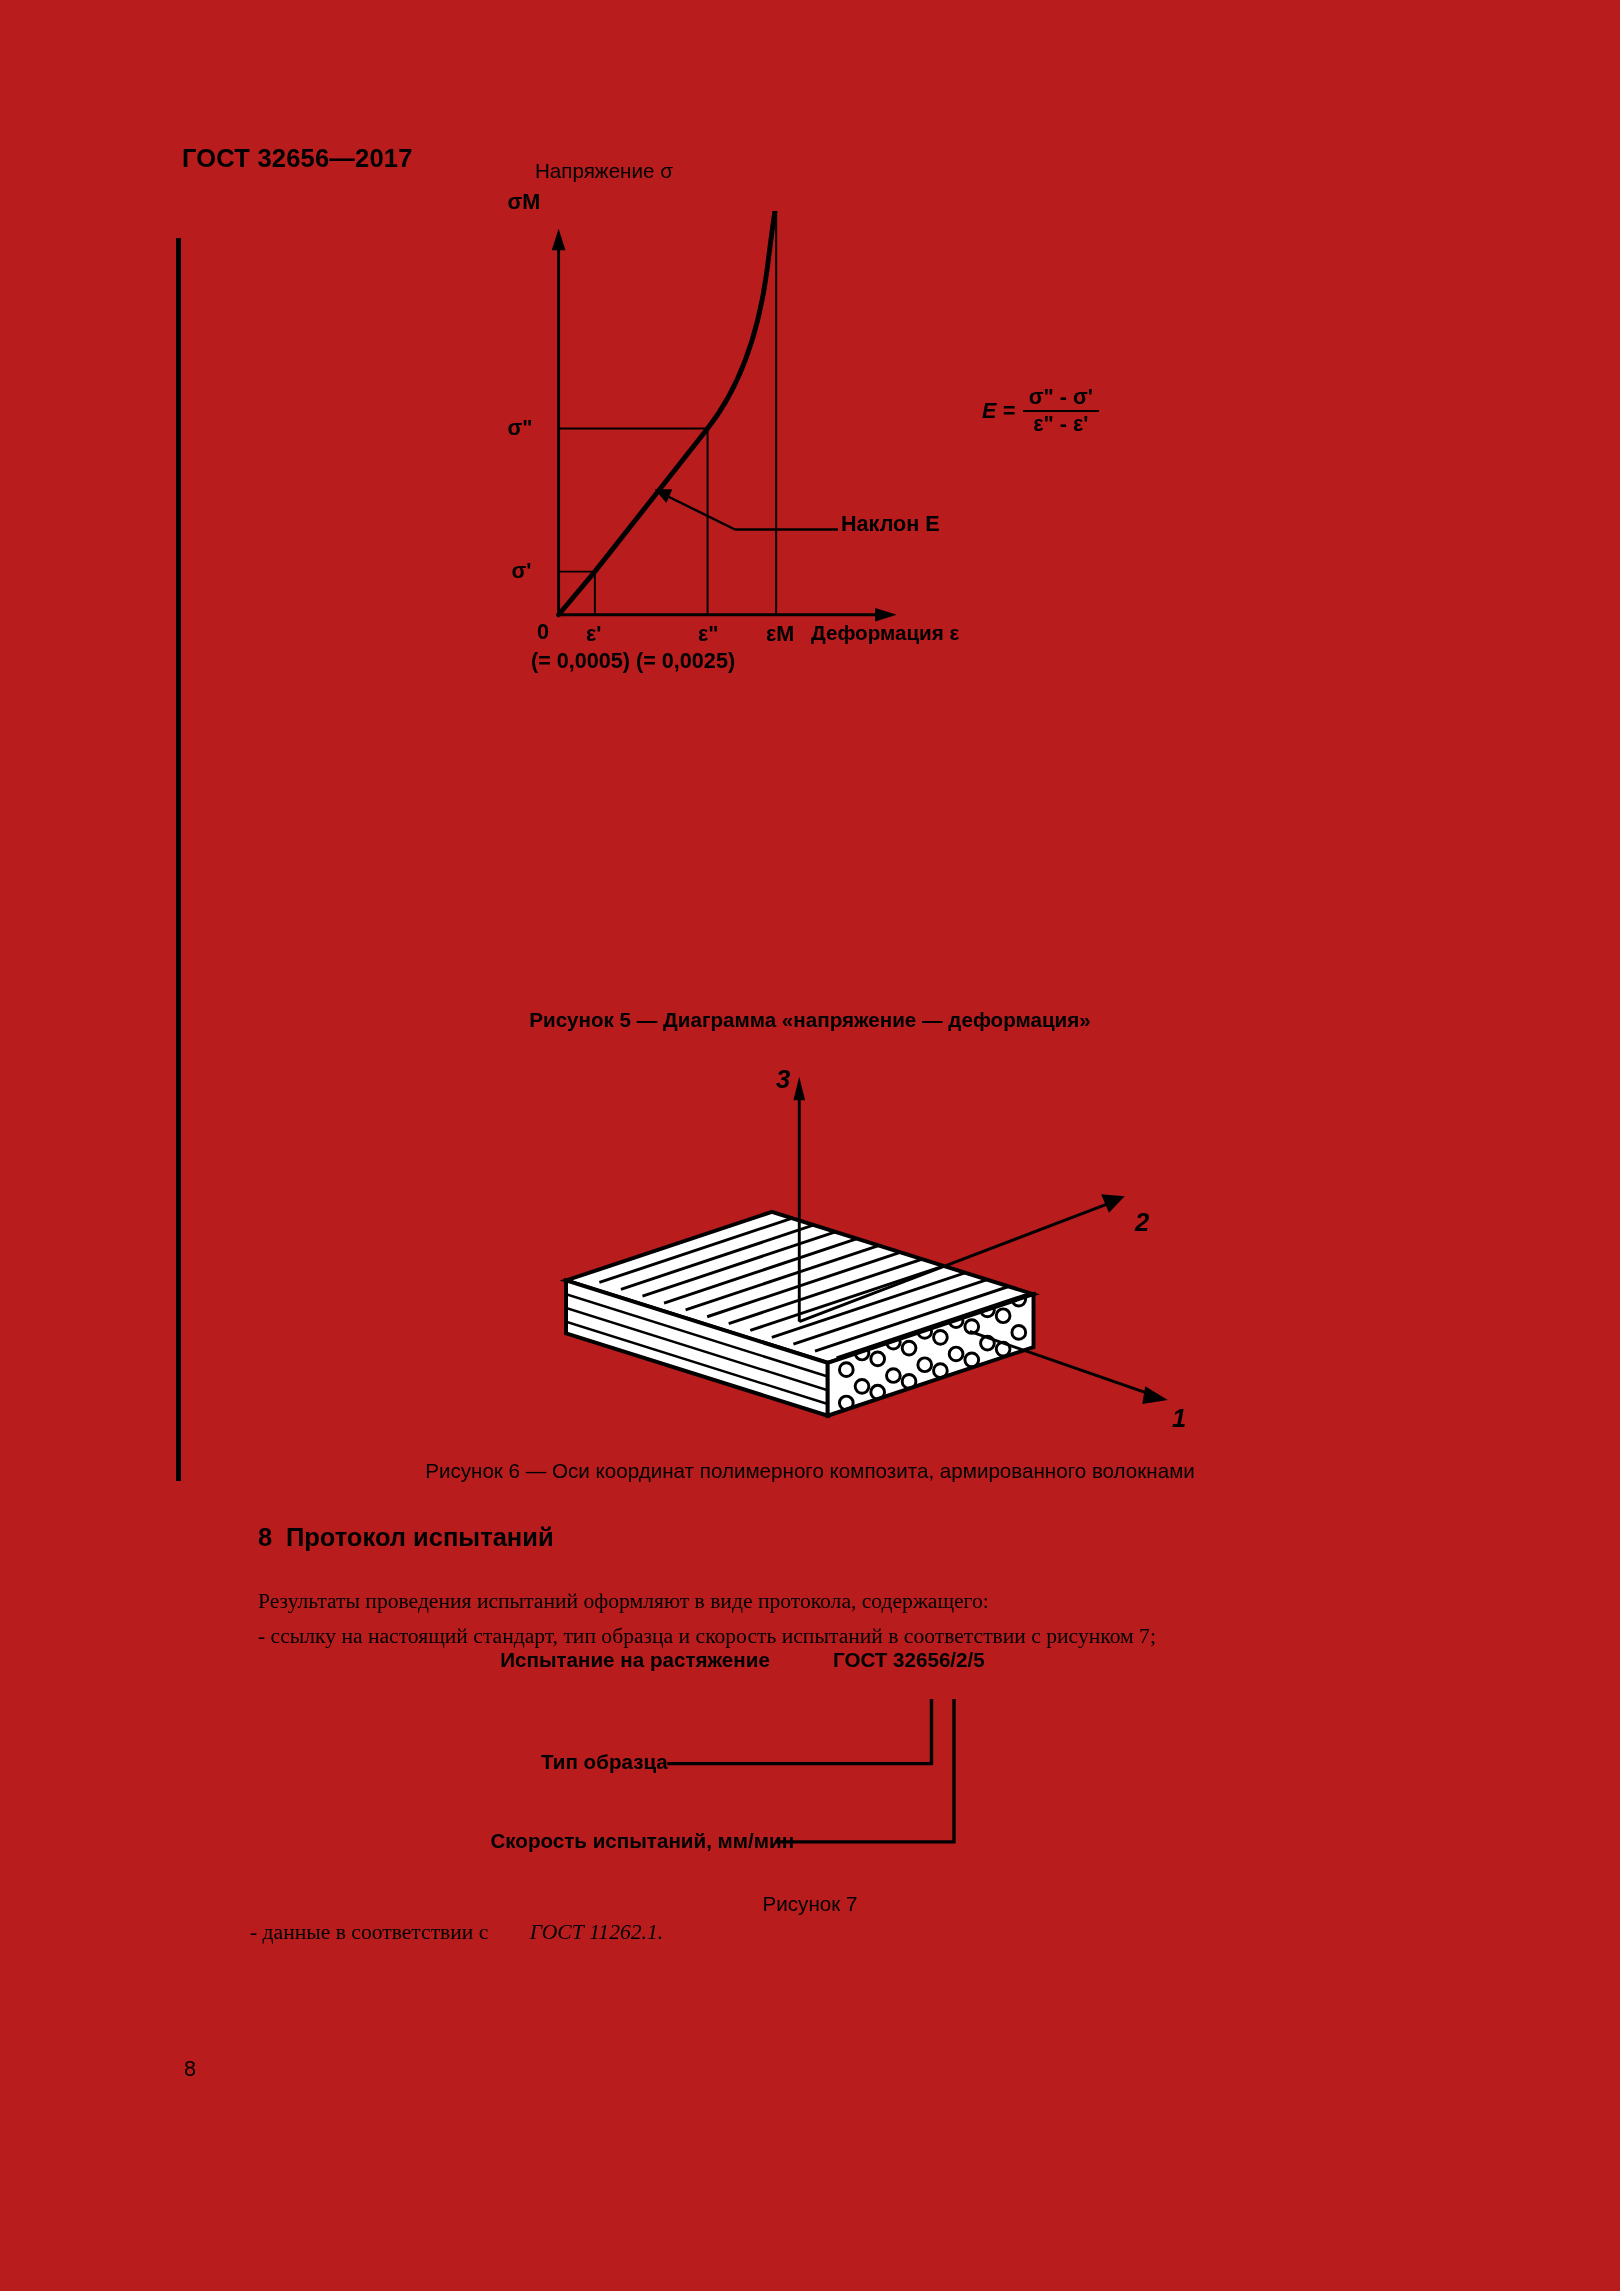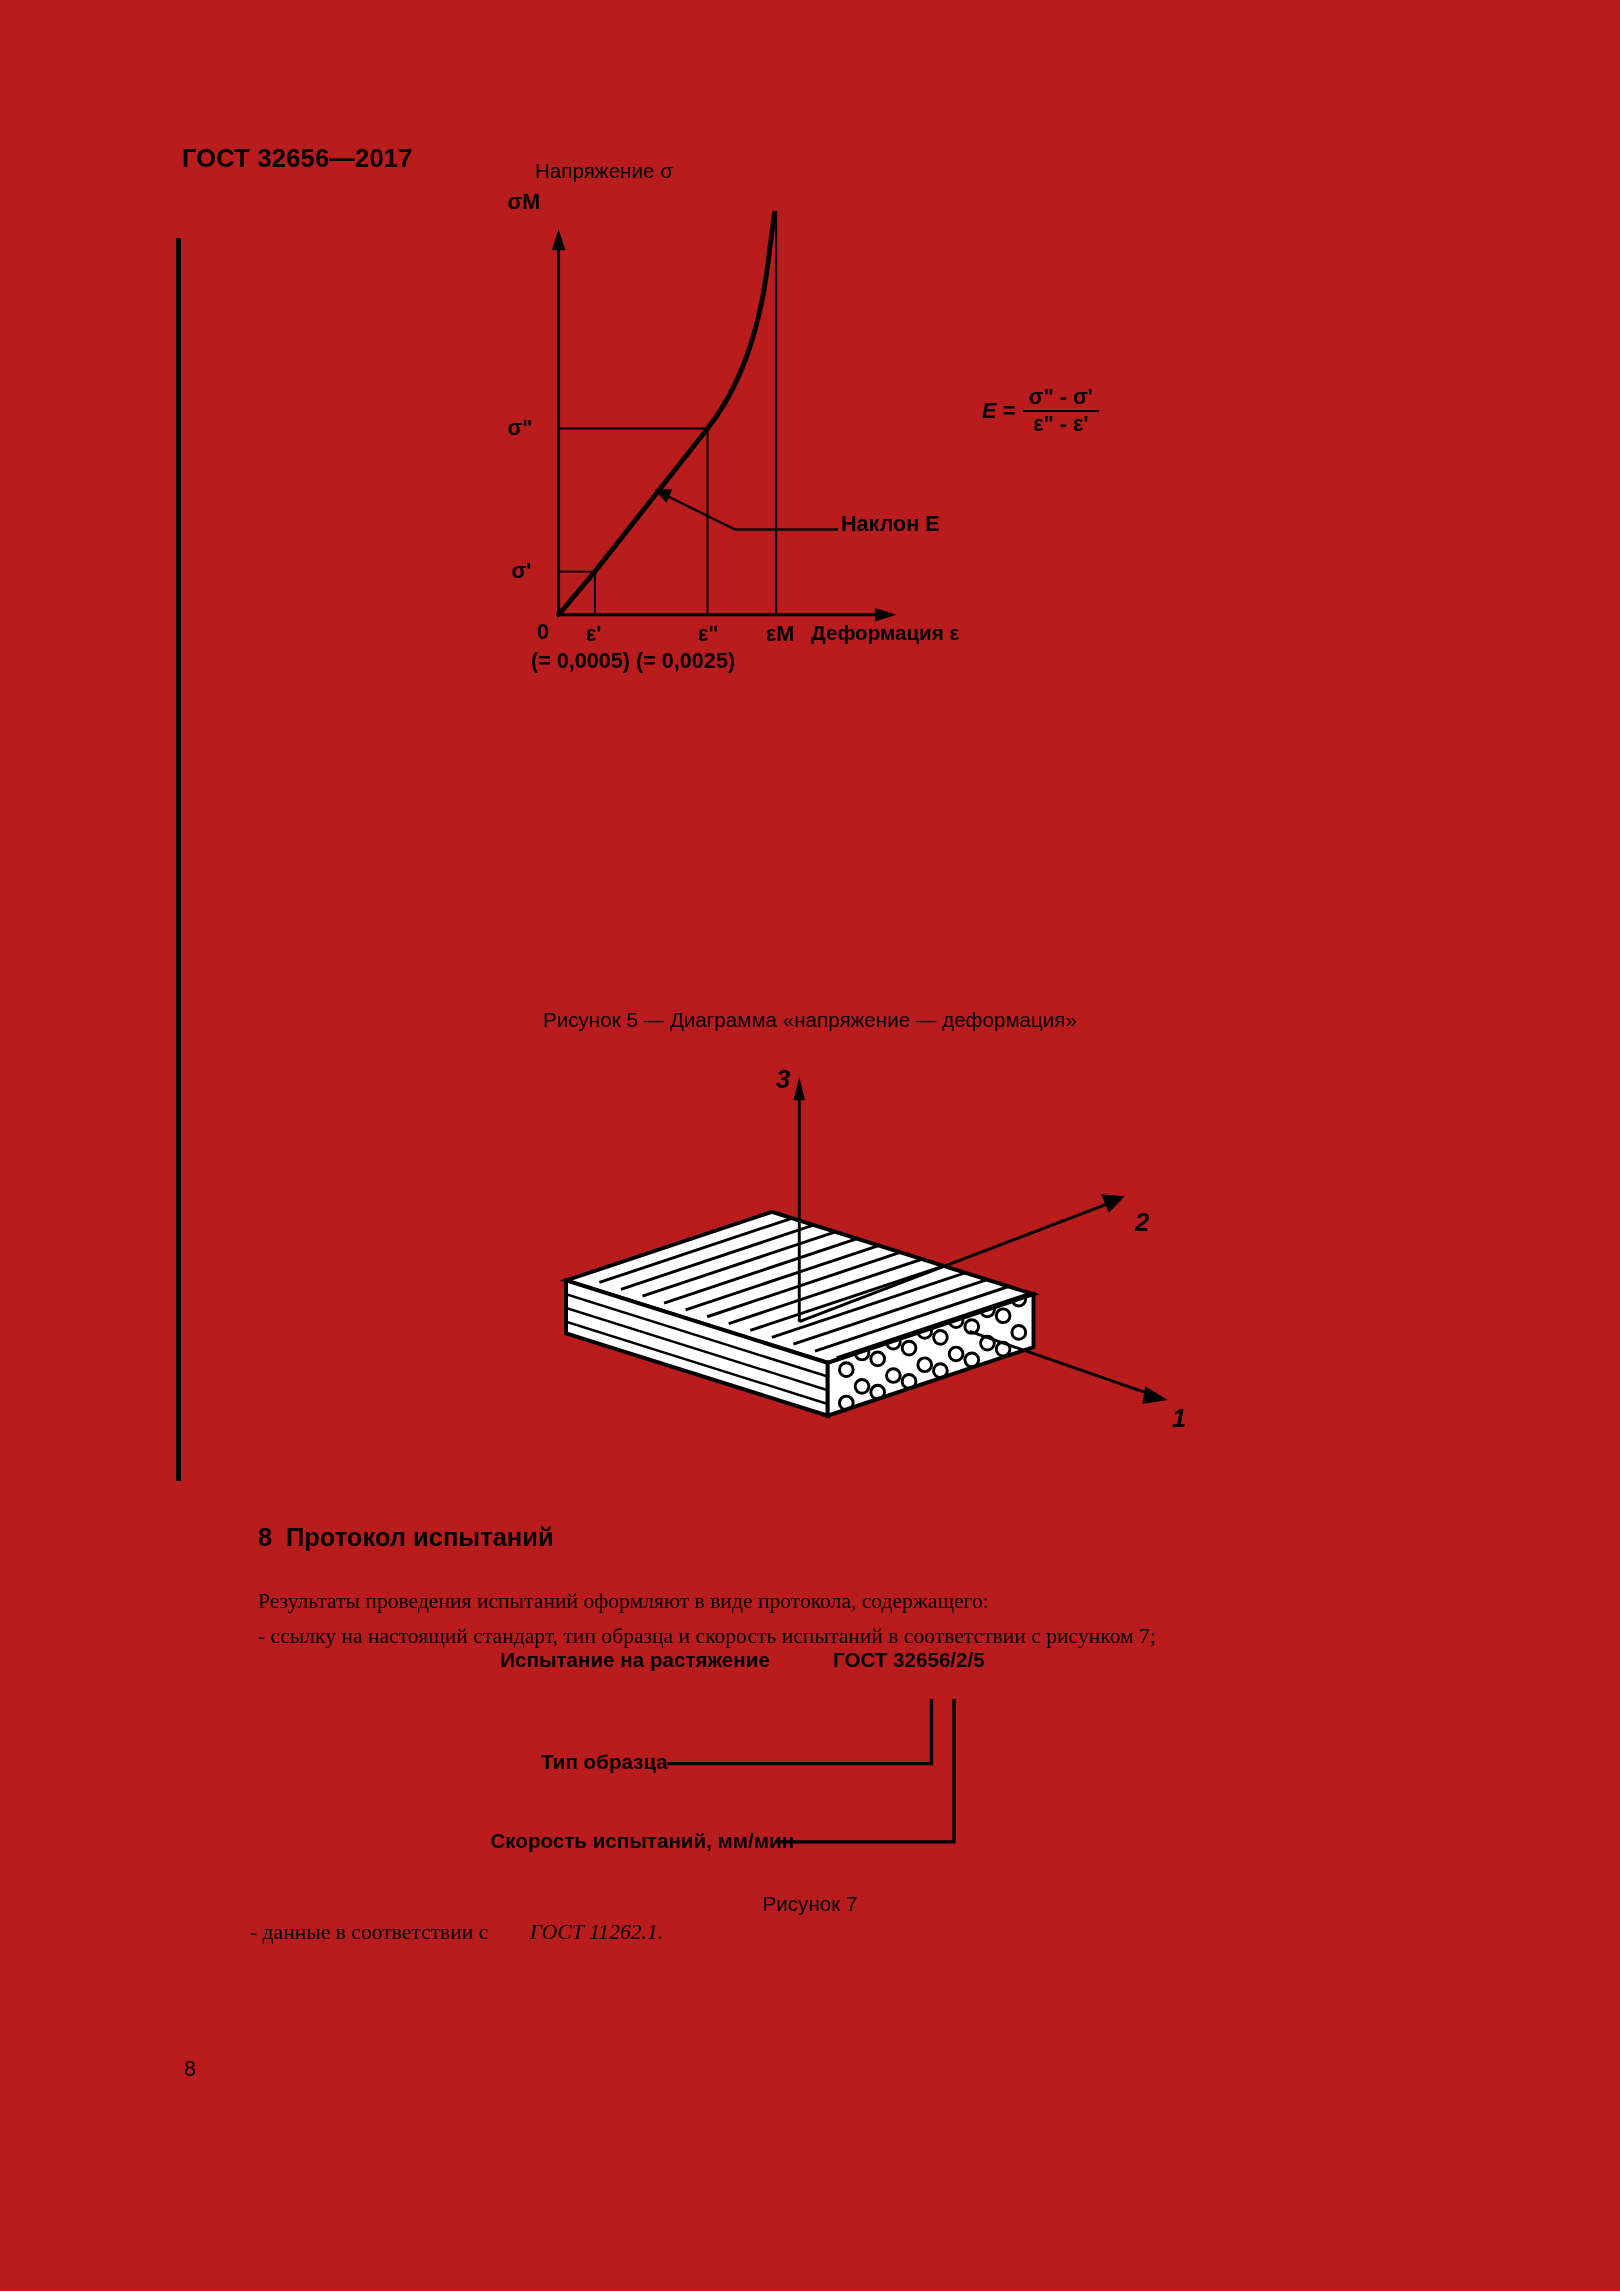--- a/index.html
+++ b/index.html
@@ -48,21 +48,21 @@
     height: 784px;
   }
   .fig5 svg { display: block; }
 
   .cap {
     position: absolute;
     font-size: 20.6px;
     text-align: center;
     white-space: nowrap;
   }
-  #cap5 { left: 0; top: 1008px; width: 1620px; }
+  #cap5 { left: 0; top: 1008px; width: 1620px; font-weight: bold; }
   #cap6 { left: 0; top: 1459px; width: 1620px; }
   #cap7 { left: 0; top: 1892px; width: 1620px; }
 
   
   .fig6 {
     position: absolute;
     left: 421px;
     top: 1059px;
     width: 784px;
     height: 392px;
@@ -253,20 +253,21 @@
 
       <line x1="560" y1="278" x2="744" y2="342" stroke="#000" stroke-width="3"></line>
       <polygon points="762,348 739,334 736,352" fill="#000"></polygon>
     </svg>
 
     <div style="position:absolute;left:355px;top:5.9px;font-size:25.5px;font-weight:bold;font-style:italic;">3</div>
     <div style="position:absolute;left:714px;top:149px;font-size:25.5px;font-weight:bold;font-style:italic;">2</div>
     <div style="position:absolute;left:751px;top:345px;font-size:25.5px;font-weight:bold;font-style:italic;">1</div>
   </div>
 
+  <div class="cap" id="cap6">Рисунок 6 — Оси координат полимерного композита, армированного волокнами</div>
 
   <div class="sect-head">
     <span class="num">8</span><span>Протокол испытаний</span>
   </div>
 
   <div class="para" id="para1">Результаты проведения испытаний оформляют в виде протокола, содержащего:</div>
   <div class="para" id="para2">-  ссылку на настоящий стандарт, тип образца и скорость испытаний в соответствии с рисунком 7;</div>
 
   <div class="fig7">
     <svg width="706" height="225" viewBox="0 0 720 230">

